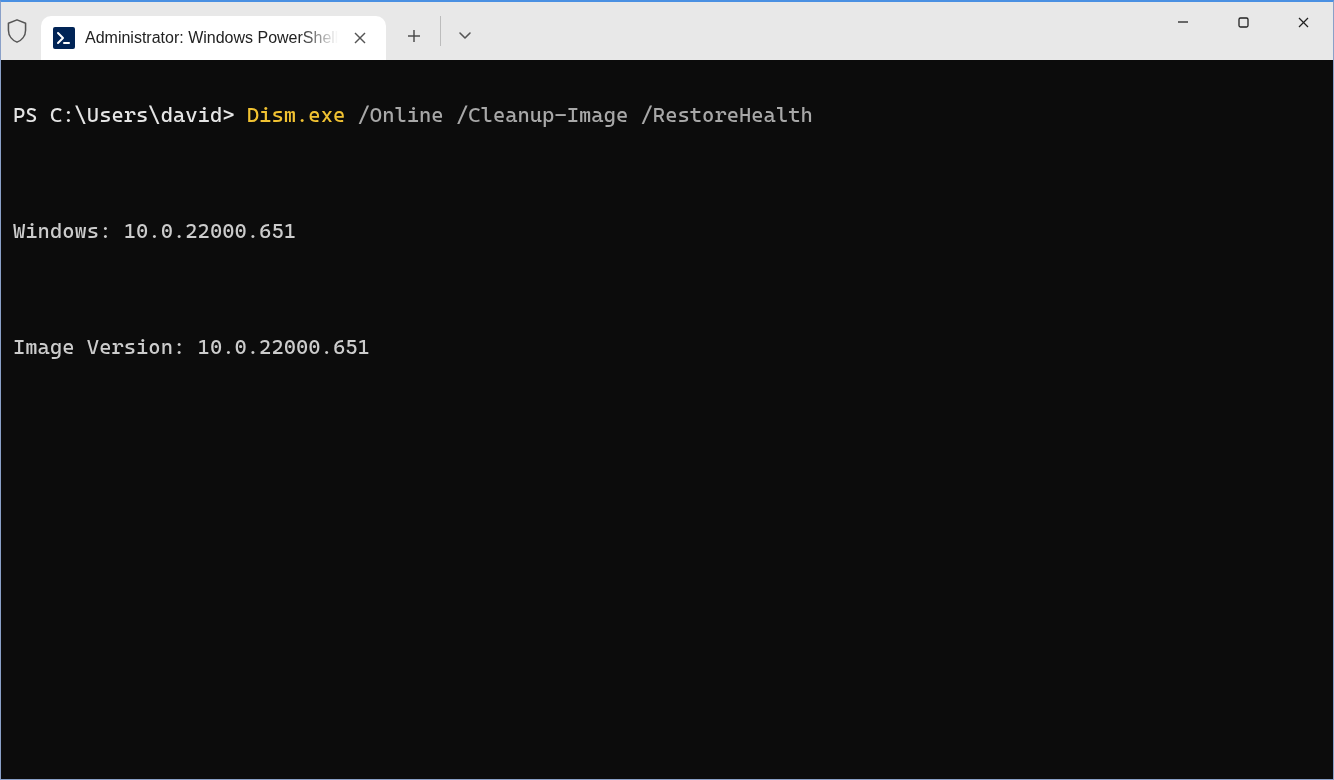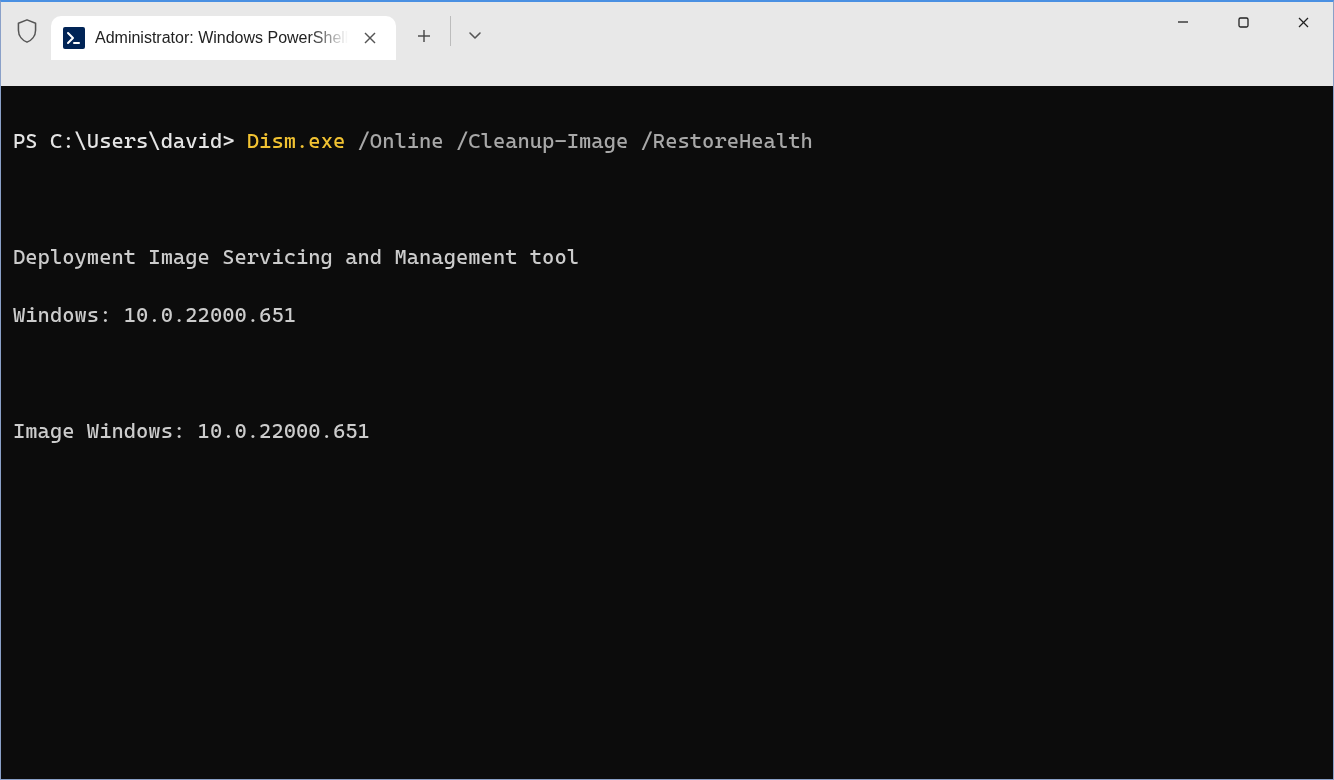--- a/index.html
+++ b/index.html
@@ -19,21 +19,20 @@
   .titlebar {
     height: 58px;
     background: #e8e8e8;
     display: flex;
     align-items: stretch;
     user-select: none;
   }
   .tb-left {
     display: flex;
     align-items: center;
-    padding-left: 10px;
     flex: 0 0 auto;
   }
   .shield-icon-wrap {
     width: 32px;
     height: 32px;
     display: flex;
     align-items: center;
     justify-content: center;
     margin-right: 8px;
   }
@@ -131,21 +130,20 @@
     flex: 1;
     background: #0c0c0c;
     color: #cccccc;
     font-family: "Cascadia Mono", "Consolas", "Courier New", monospace;
     font-size: 21px;
     line-height: 29px;
     padding: 12px 10px 10px 12px;
     white-space: pre;
     overflow: hidden;
     position: relative;
-    margin-top: 26px;
   }
   .line { white-space: pre; }
   .prompt { color: #e5e5e5; }
   .cmd { color: #f1c232; }
   .arg { color: #a8a8a8; }
   .out { color: #cccccc; }
   .cursor {
     display: inline-block;
     width: 2px;
     height: 23px;
@@ -219,20 +217,19 @@
           <line x1="2" y1="2" x2="11" y2="11" stroke="currentColor" stroke-width="1.3"></line>
           <line x1="11" y1="2" x2="2" y2="11" stroke="currentColor" stroke-width="1.3"></line>
         </svg>
       </div>
     </div>
   </div>
 
   <div class="terminal">
 <div class="line"><span class="prompt">PS C:\Users\david&gt; </span><span class="cmd">Dism.exe</span><span class="arg"> /Online /Cleanup-Image /RestoreHealth</span></div>
 <div class="line">&nbsp;</div>
-<div class="line out">Deployment Image Servicing and Management tool</div>
 <div class="line out">Windows: 10.0.22000.651</div>
 <div class="line">&nbsp;</div>
-<div class="line out">Image Windows: 10.0.22000.651</div>
+<div class="line out">Image Version: 10.0.22000.651</div>
 <div class="line">&nbsp;</div>
   </div>
 
 </div>
 
 </body></html>

